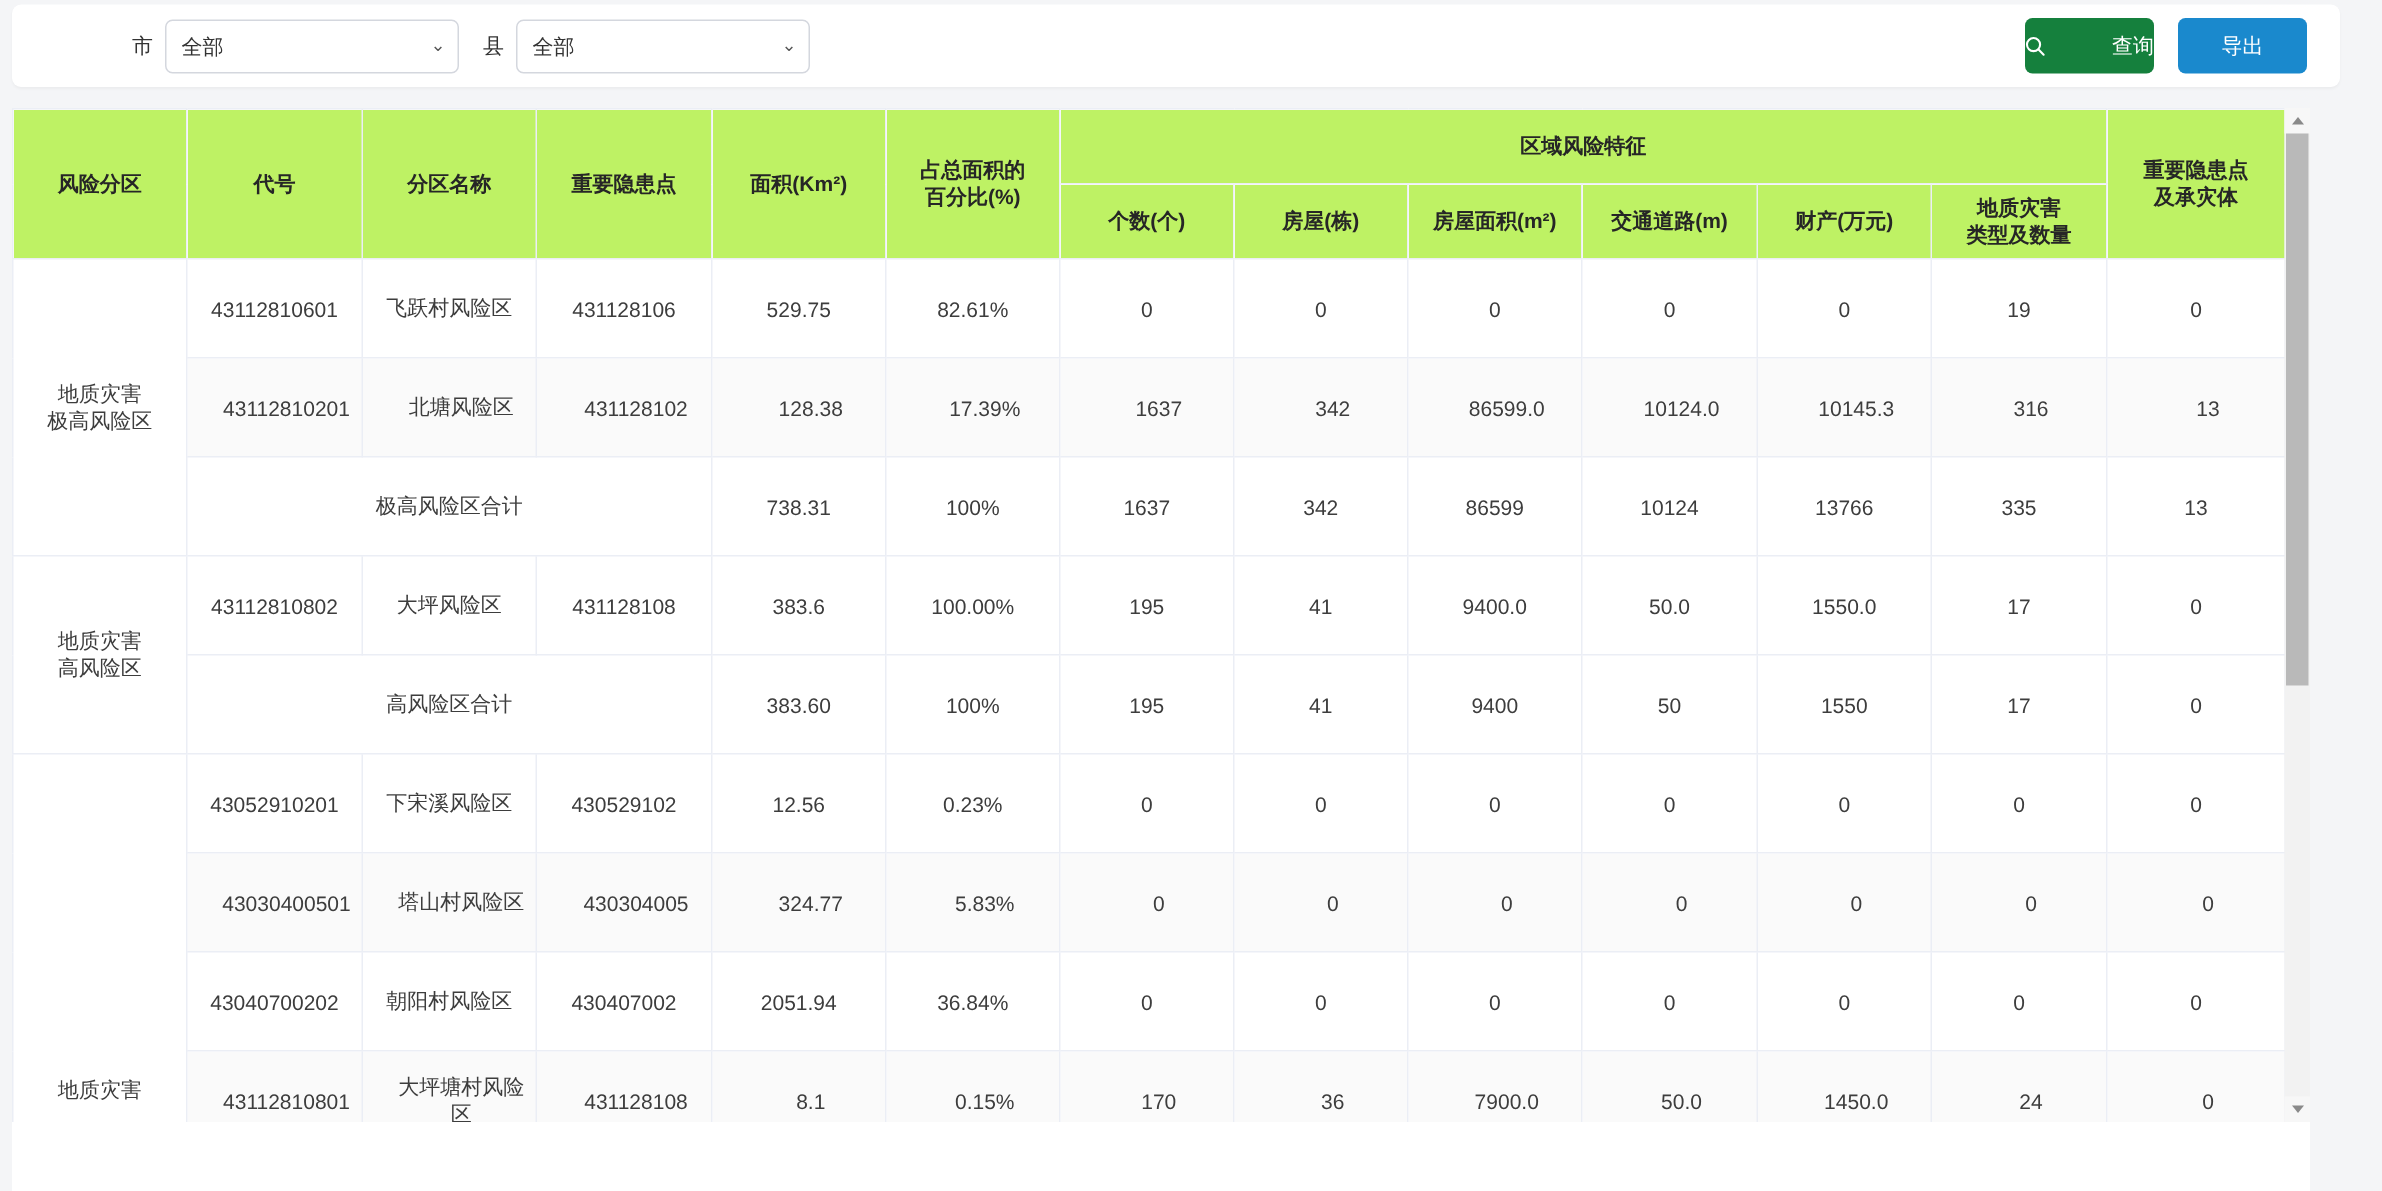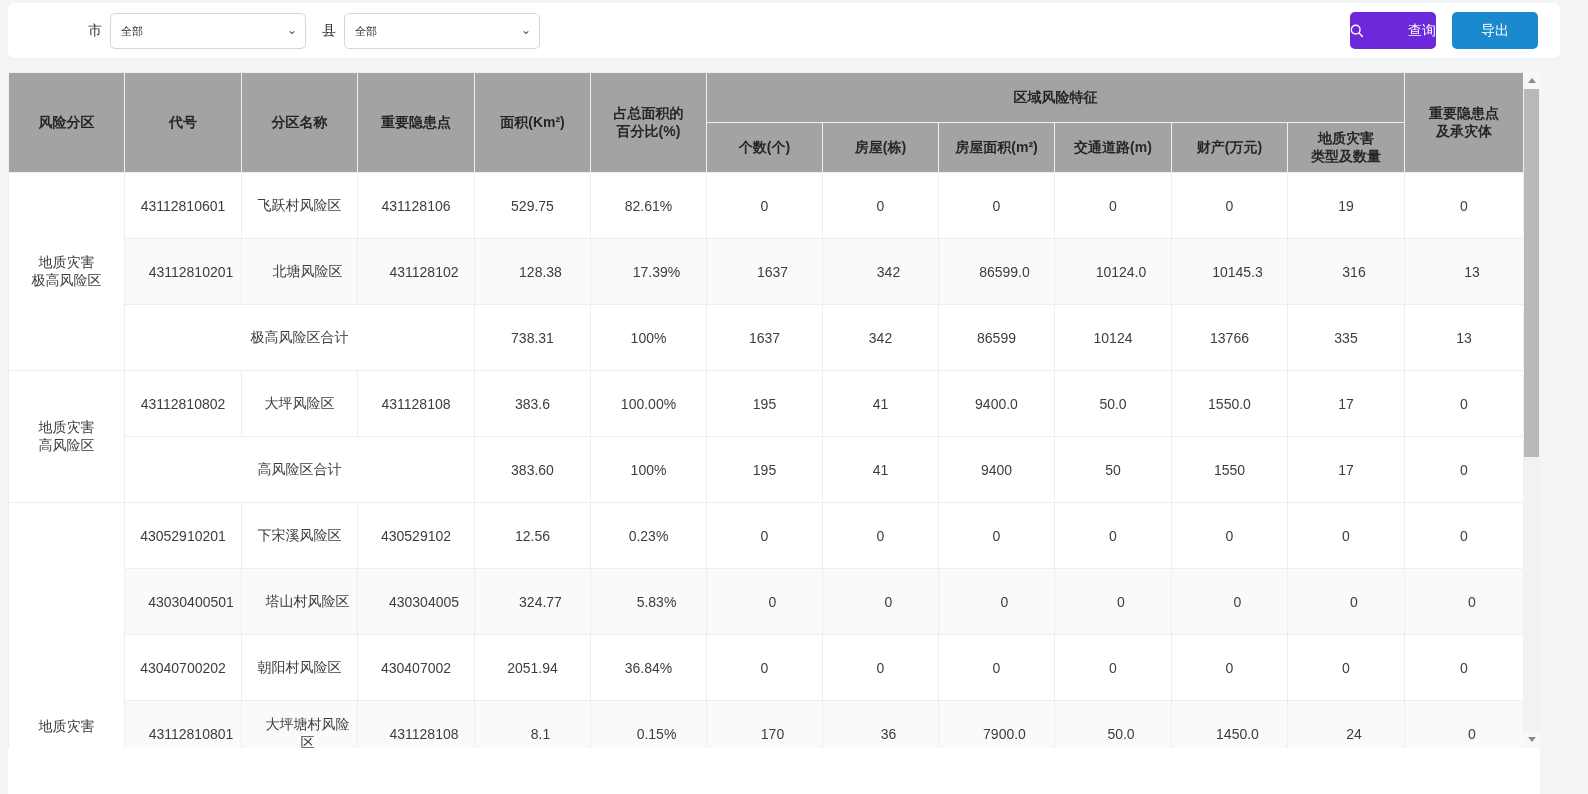--- a/index.html
+++ b/index.html
@@ -20,21 +20,21 @@
     display: flex; align-items: center;
   }
   .filter-label { color: #333; margin-left: 16px; margin-right: 8px; }
   .filter-label:first-child { margin-left: 80px; }
   .select-wrap { position: relative; width: 196px; height: 36px; }
   .select-wrap select {
     width: 100%; height: 100%;
     -webkit-appearance: none; appearance: none;
     border: 1px solid #d4d7de; border-radius: 5px;
     background: #fff; color: #333;
-    font-family: inherit; font-size: 11px;
+    font-family: inherit; font-size: 14px;
     padding: 0 28px 0 10px; outline: none;
   }
   .select-wrap .chevron {
     position: absolute; right: 9px; top: 50%; transform: translateY(-58%);
     pointer-events: none; color: #555; font-size: 12px;
   }
   .toolbar-spacer { flex: 1; }
   .btn {
     height: 37px; width: 86px; border: none; border-radius: 5px;
     color: #fff; font-size: 14px; font-family: inherit;
@@ -57,21 +57,21 @@
     border-collapse: collapse; table-layout: fixed; width: 1515px;
   }
   table.risk th, table.risk td {
     border: 1px solid #ebeef5;
     text-align: center; vertical-align: middle;
     white-space: pre-line;
     padding: 2px 4px;
     font-size: 14px;
     overflow: hidden;
   }
-  table.risk thead th { height: 50px; font-weight: bold; color: #262626; background: #a3a3a3; }
+  table.risk thead th { height: 50px; font-weight: bold; color: #262626; background: #bef264; }
   table.risk tbody td { height: 66px; color: #3d3d3d; }
   tr.striped td { background: #fafafa; padding-left: 20px; }
   td.group-label { background: #fff !important; color: #3d3d3d; }
   td.group-label.bottom { vertical-align: bottom; padding-bottom: 30px; }
 
   
   .vscroll {
     position: absolute; top: 0; right: 0; width: 17px; height: 676px;
     background: #f2f2f2;
   }
@@ -107,21 +107,21 @@
     <span class="chevron">⌄</span>
   </div>
   <span class="filter-label">县</span>
   <div class="select-wrap">
     <select>
       <option>全部</option>
     </select>
     <span class="chevron">⌄</span>
   </div>
   <div class="toolbar-spacer"></div>
-  <button class="btn btn-query" style="background: #6d28d9; gap: 44px;">
+  <button class="btn btn-query" style="background: #15803d; gap: 44px;">
     <span class="search-glyph">
       <svg viewBox="0 0 16 16" width="14" height="14">
           <circle cx="6.5" cy="6.5" r="5" fill="none" stroke="#ffffff" stroke-width="1.6"></circle>
           <line x1="10.3" y1="10.3" x2="14.2" y2="14.2" stroke="#ffffff" stroke-width="1.6" stroke-linecap="round"></line>
         </svg>
     </span>
     <span>查询</span>
   </button>
   <button class="btn btn-export" style="background: rgb(26, 137, 205); text-align: center;">
     <span>导出</span>

